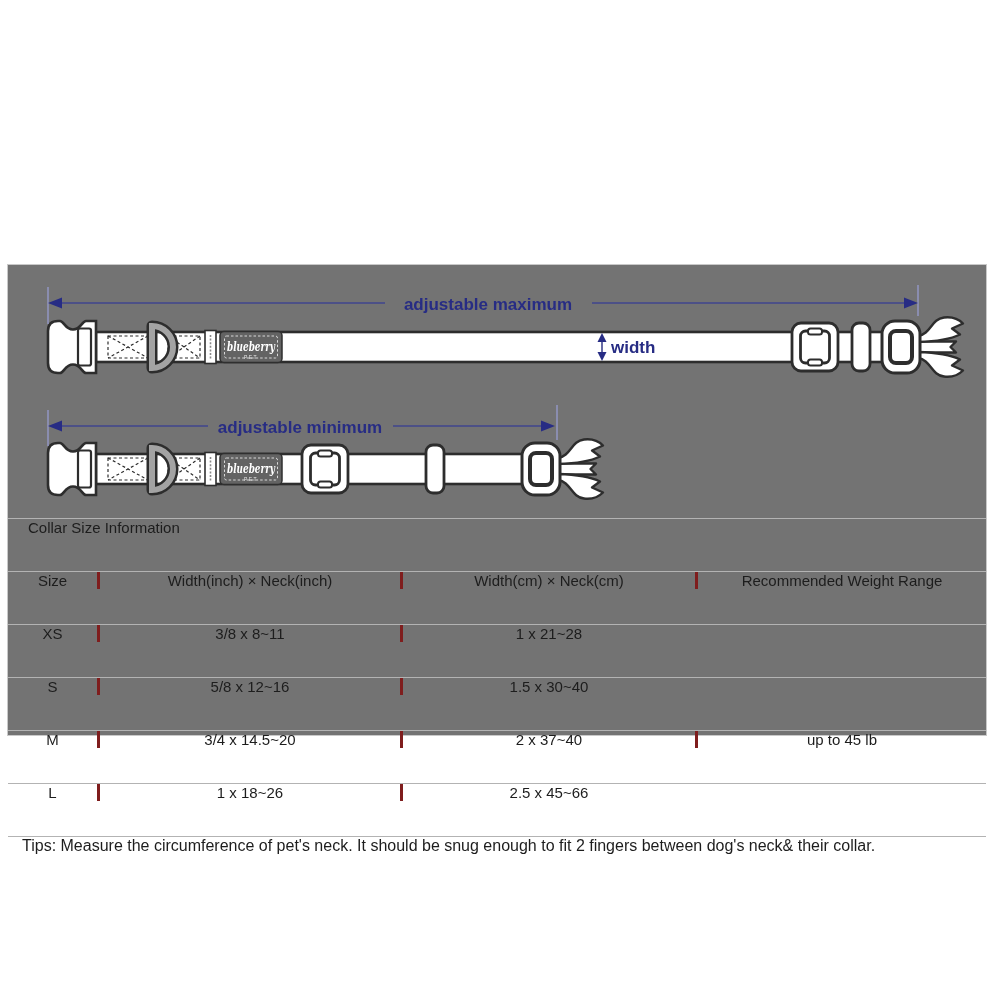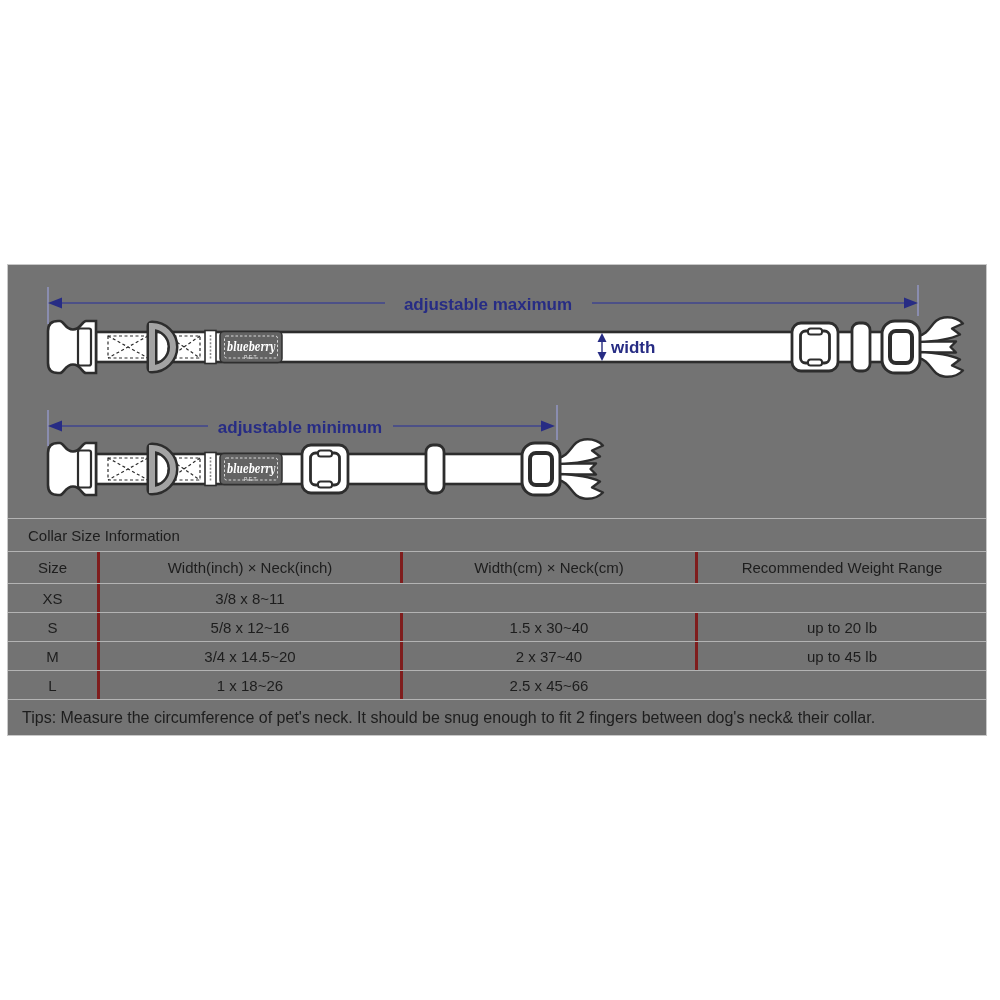--- a/index.html
+++ b/index.html
@@ -1,20 +1,20 @@
 <!DOCTYPE html>
 <html><head>
 <meta charset="utf-8">
 <style>
   html,body{margin:0;padding:0;background:#fff;}
   body{width:1000px;height:1000px;position:relative;font-family:"Liberation Sans",sans-serif;-webkit-font-smoothing:antialiased;}
   .panel{position:absolute;left:7px;top:264px;width:978px;height:470px;border:1px solid #c9c9c9;background:#737373;box-sizing:content-box;}
   .diagram{position:relative;width:978px;height:253px;}
   .diagram svg{display:block;width:978px;height:253px;}
-  .tbl{display:flex;flex-direction:column;height:217px;}
+  .tbl{display:flex;flex-direction:column;height:217px;gap:35px;}
   .trow{display:grid;grid-template-columns:89px 303px 295px 1fr;border-top:1px solid #b3b3b3;box-sizing:border-box;}
   .trow.full{display:flex;}
   .cell{display:flex;align-items:center;justify-content:center;font-size:15px;color:#1d1d1d;box-sizing:border-box;}
   .cell + .cell{border-left:3px solid #7f1d1d;}
   .title-row{height:33px;}
   .head-row{height:32px;}
   .data-row{height:29px;}
   .tips-row{flex:1;}
   .left-cell{justify-content:flex-start;padding-left:20px;}
   .tips-cell{justify-content:flex-start;padding-left:14px;font-size:16px;width:100%;}
@@ -121,26 +121,26 @@
     </div>
     <div class="trow head-row">
       <div class="cell">Size</div>
       <div class="cell">Width(inch) × Neck(inch)</div>
       <div class="cell">Width(cm) × Neck(cm)</div>
       <div class="cell">Recommended Weight Range</div>
     </div>
     <div class="trow data-row">
       <div class="cell">XS</div>
       <div class="cell">3/8 x 8~11</div>
+      <div class="cell">1 x 21~28</div>
     </div>
     <div class="trow data-row">
       <div class="cell">S</div>
       <div class="cell">5/8 x 12~16</div>
       <div class="cell">1.5 x 30~40</div>
-      <div class="cell">up to 20 lb</div>
     </div>
     <div class="trow data-row">
       <div class="cell">M</div>
       <div class="cell">3/4 x 14.5~20</div>
       <div class="cell">2 x 37~40</div>
       <div class="cell">up to 45 lb</div>
     </div>
     <div class="trow data-row">
       <div class="cell">L</div>
       <div class="cell">1 x 18~26</div>

